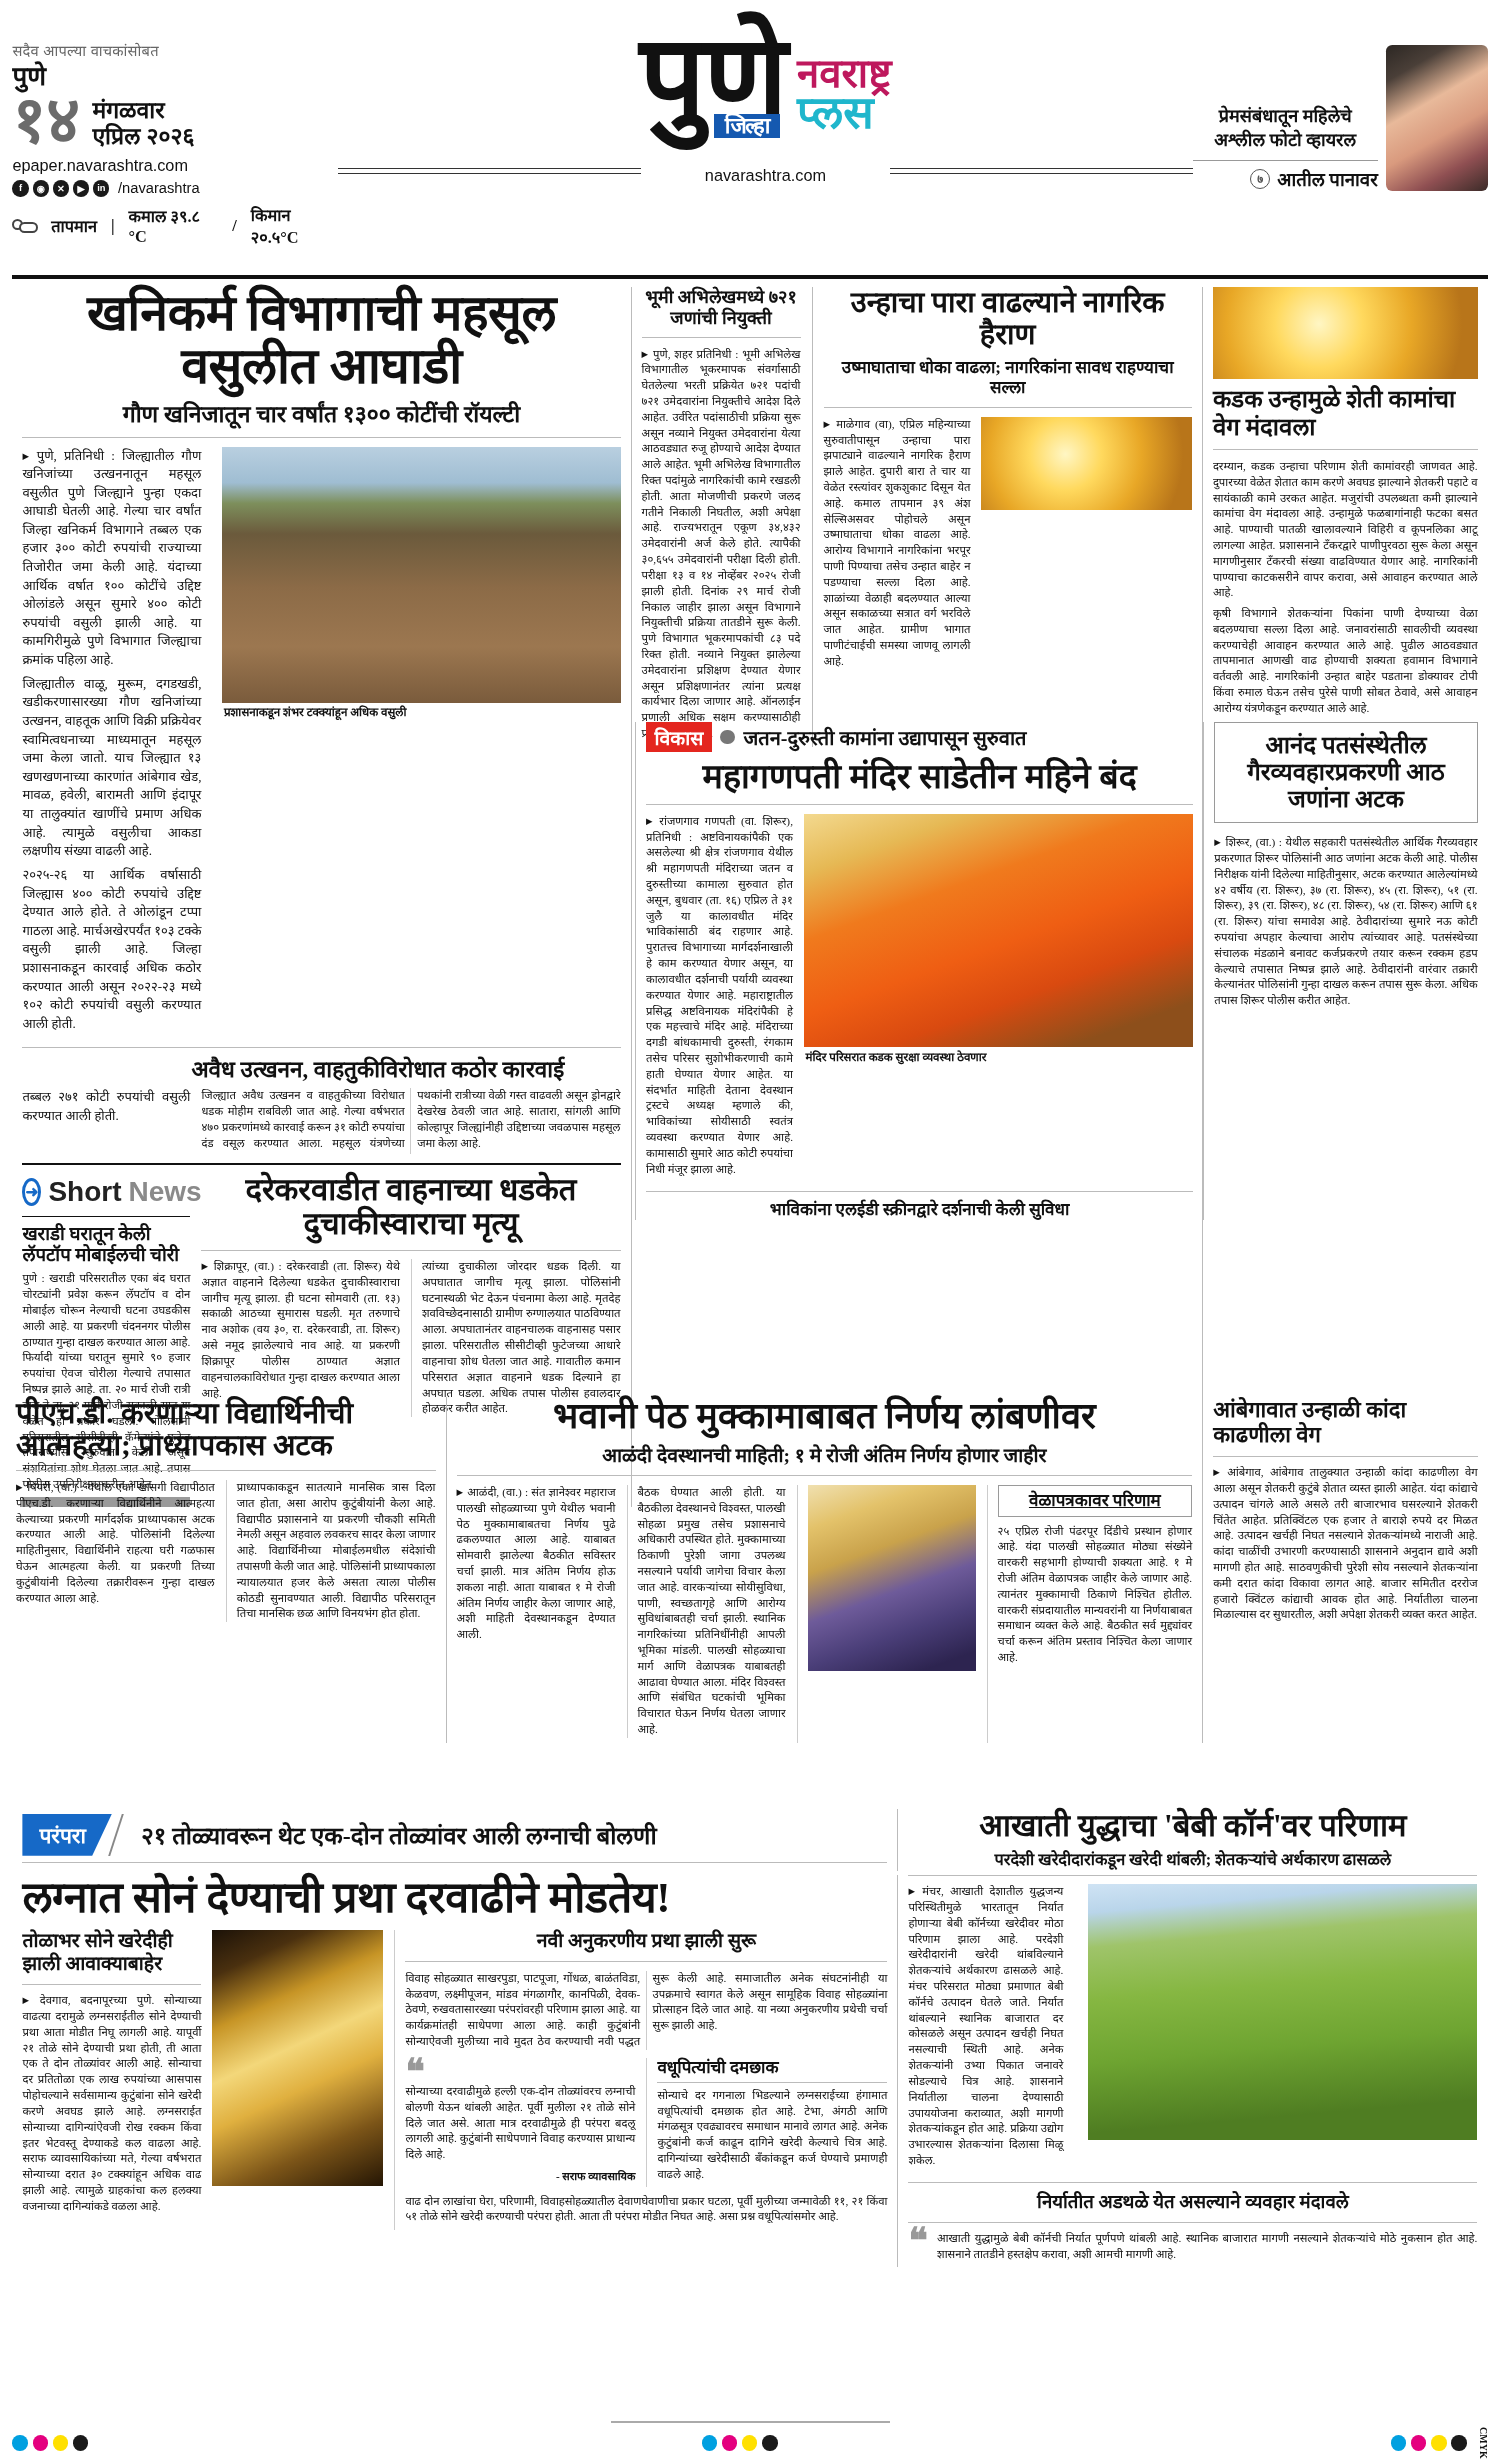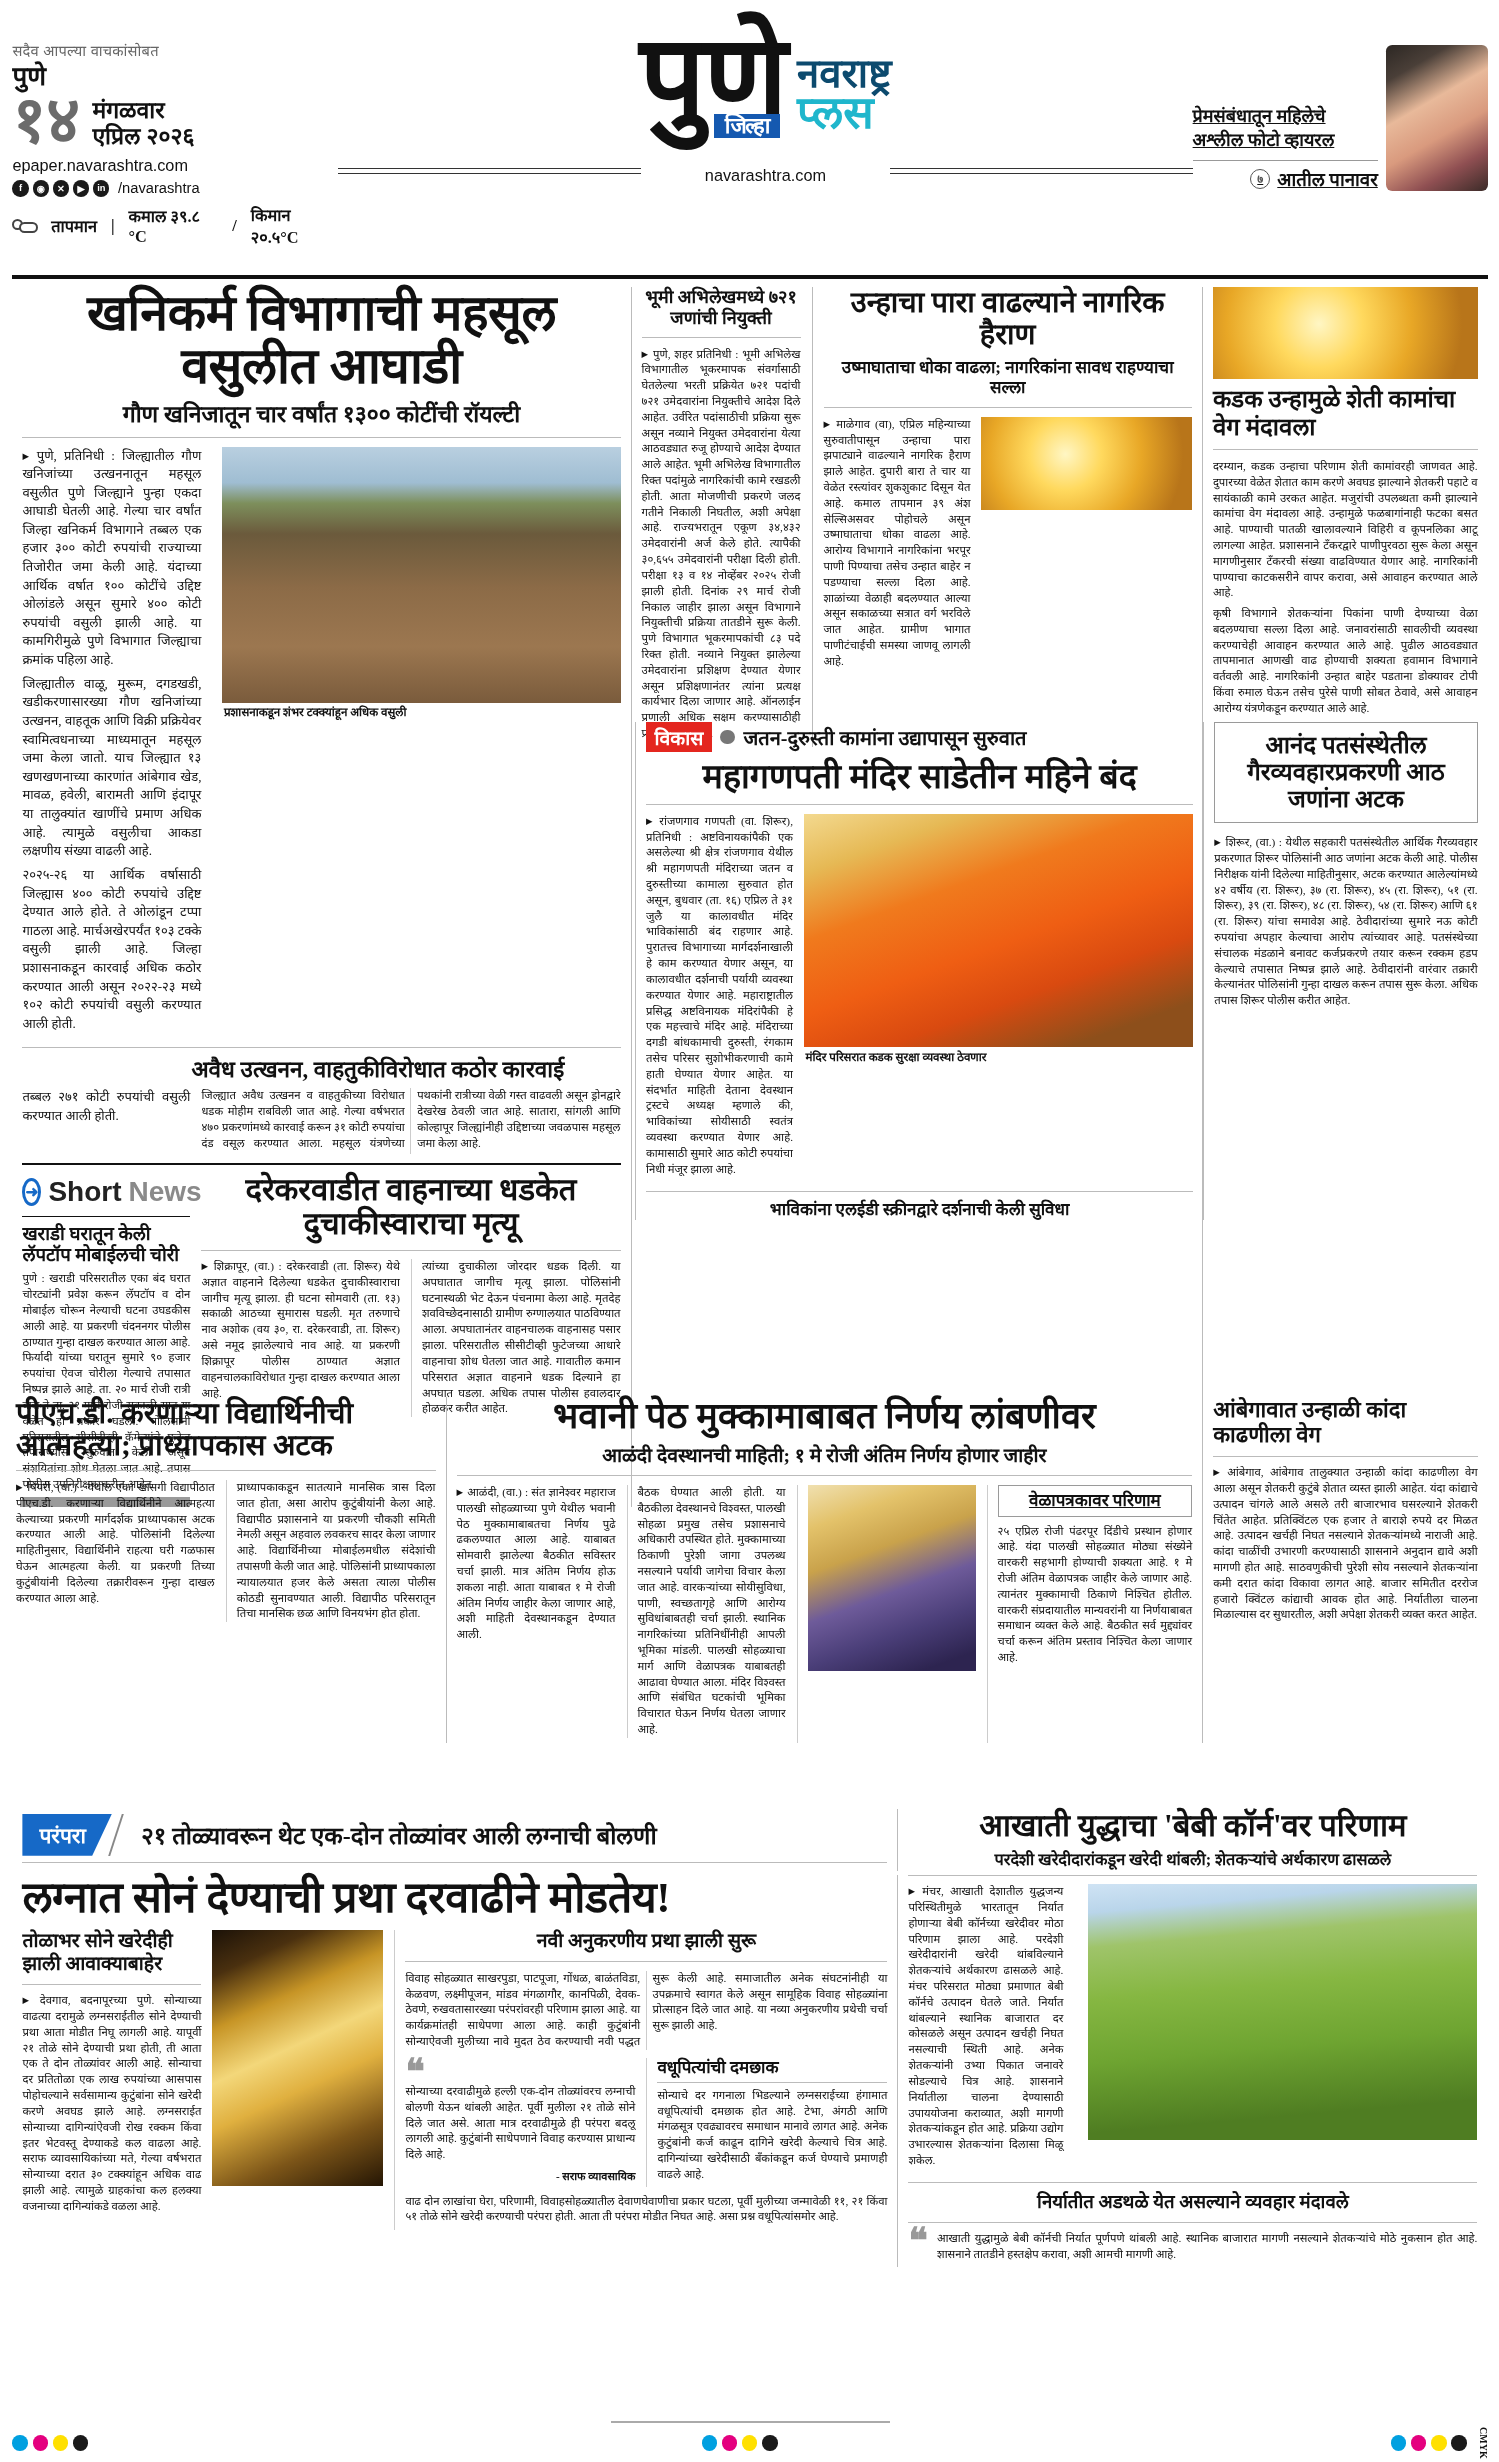--- a/index.html
+++ b/index.html
@@ -32,28 +32,28 @@
   .wicon .sun{ position:absolute;left:0;top:2.3px;width:11px;height:11px;border-radius:50%;border:2.3px solid #444;}
   .wicon .cld{ position:absolute;left:6.2px;top:5.4px;width:19.4px;height:11.6px;border:2.3px solid #444;border-radius:8.5px;background:#fff;}
 
   .mh-center{ flex:1; text-align:center; padding-top:14px; position:relative;}
   .logo-wrap{ display:flex; align-items:flex-start; justify-content:center; gap:11px; }
   .pune-logo{ font-size:116px; font-weight:900; line-height:.85; letter-spacing:-1.6px;
               font-family:"Liberation Sans",sans-serif; color:#111; position:relative;}
   .jilha{ position:absolute; right:6.2px; bottom:-11px; background:#1559b0; color:#fff;
           font-size:22px; font-weight:700; padding:2.3px 11px; font-family:"Liberation Sans",sans-serif;}
   .nav-block{ padding-top:26px; text-align:left; }
-  .navr{ color:#0c4a6e; font-size:40px; font-weight:900; line-height:.95; font-family:"Liberation Sans",sans-serif;}
+  .navr{ color:#be185d; font-size:40px; font-weight:900; line-height:.95; font-family:"Liberation Sans",sans-serif;}
   .plus{ color:#1fb6cc; font-size:45px; font-weight:900; line-height:.95; font-family:"Liberation Sans",sans-serif;}
   .siteurl{ font-size:16.3px; margin-top:31px; font-family:"Liberation Sans",sans-serif;}
   .rules{ position:absolute; bottom:11px; left:0; right:0; display:flex; align-items:center; gap:7.8px;}
   .rline{ flex:1; border-top:1.6px solid #333; border-bottom:1.6px solid #333; height:5.4px;}
 
   .mh-right{ width:295px; display:flex; align-items:flex-end; gap:7.8px; padding-top:31px;}
-  .mhr-text{ flex:1; text-align:left;text-decoration:underline; }
+  .mhr-text{ flex:1; text-align:center; }
   .mhr-head{ font-size:18px; font-weight:700; line-height:1.32; }
   .mhr-rule{ border-top:1.2px solid #999; margin:7px 0 5.4px; }
   .mhr-in{ display:flex; align-items:center; justify-content:flex-end; gap:7px; font-size:18.6px; font-weight:700;}
   .circ7{ width:20px;height:20px;border-radius:50%;border:1.6px solid #555;display:flex;
           align-items:center;justify-content:center;font-size:11.6px;color:#555;}
   .mhr-photo{ width:102px;height:146px;border-radius:6.2px;
     background:linear-gradient(150deg,#2c2723 0%,#4a3f38 18%,#e8b99a 40%,#d99a7e 60%,#8f4f52 80%,#3b2b28 100%);}
 
   .topbar{ height:4.7px; background:#111; margin:4.7px 0 0; }
 

